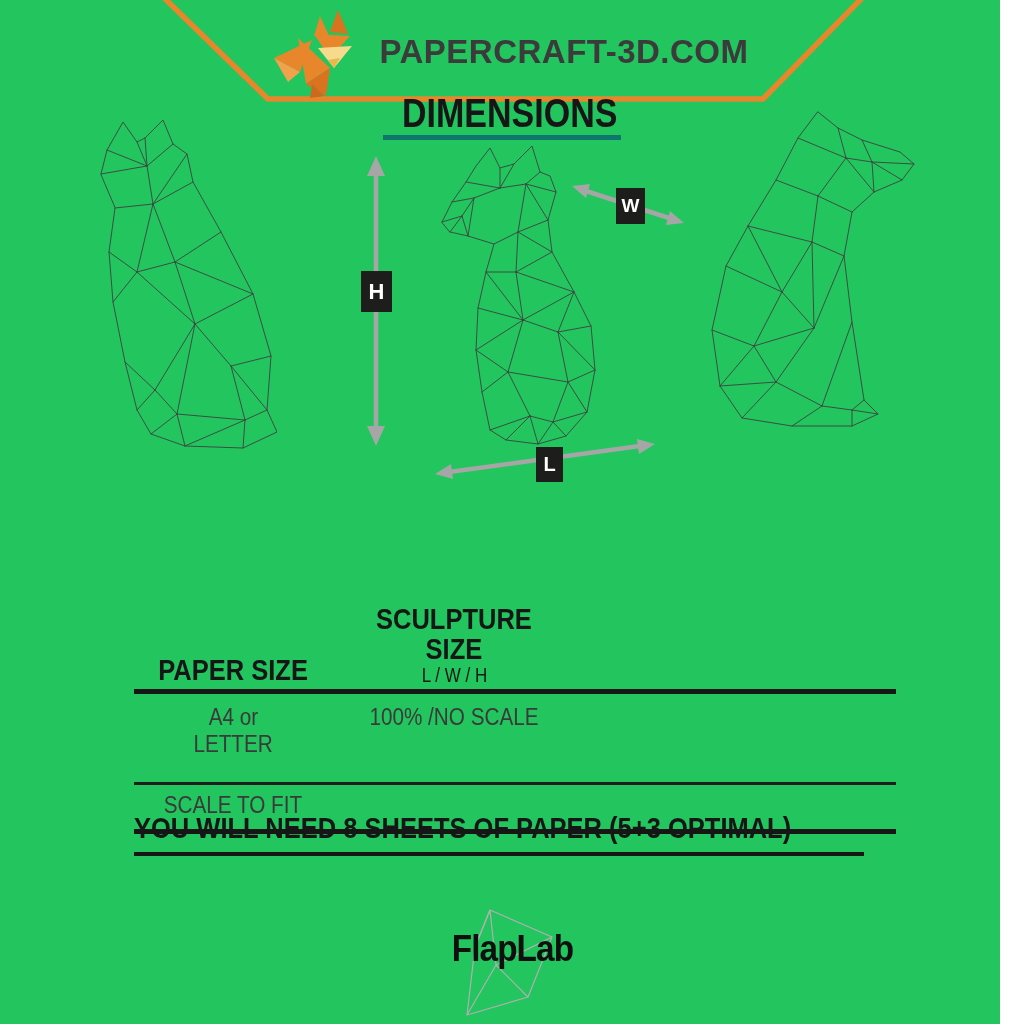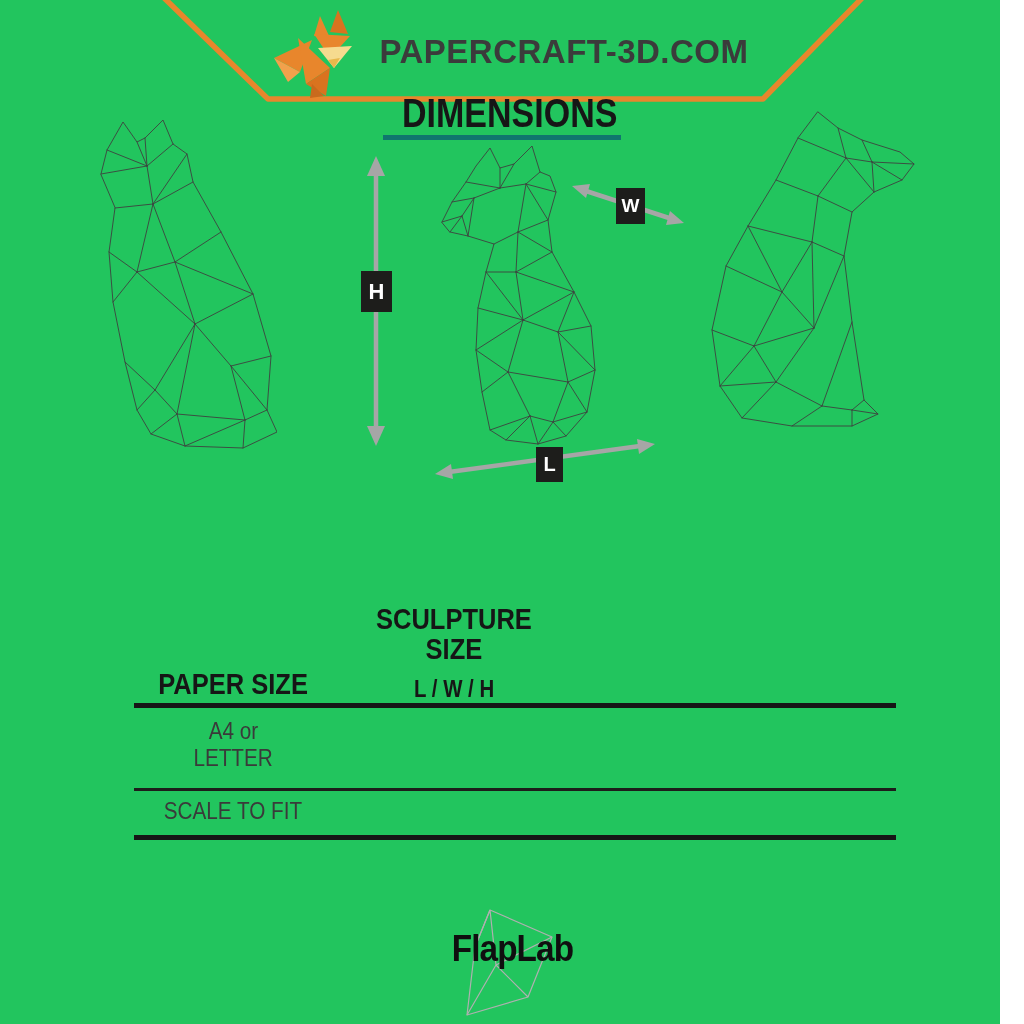--- a/index.html
+++ b/index.html
@@ -22,25 +22,25 @@
              justify-content:center;}
   .dim-h{left:361px;top:271px;width:31px;height:41px;font-size:22px;}
   .dim-w{left:616px;top:188px;width:29px;height:36px;font-size:19px;}
   .dim-l{left:536px;top:447px;width:27px;height:35px;font-size:20px;}
 
   
   .size-table{left:134px;top:604px;width:762px;color:#161616;}
   .t-row{display:grid;grid-template-columns:26% 32% 42%;}
   .t-head{align-items:end;padding-bottom:4px;}
   .t-head .cell{text-align:center;font-size:30px;font-weight:800;line-height:30px;}
-  .sub-head{font-size:24px;font-weight:700;margin-top:15px;line-height:20px;}
+  .sub-head{font-size:20px;font-weight:400;margin-top:1px;line-height:20px;}
   .rule-thick{border-top:5px solid #161616;}
   .rule-mid{border-top:3px solid #1d1d1b;}
   .t-body .cell{text-align:center;font-size:23px;font-weight:400;color:#3a3a3a;line-height:27px;}
-  .row-1{padding:10px 0 16px 0;}
+  .row-1{padding:10px 0 24px 0;}
   .row-2{padding:7px 0 10px 0;}
 
   
   .note{left:134px;top:811px;width:730px;font-size:30px;font-weight:800;color:#161616;
         border-bottom:4px solid #161616;padding-bottom:7px;white-space:nowrap;}
 
   
   .brand{left:412px;top:928px;width:200px;text-align:center;font-size:37px;font-weight:800;
          color:#0f0f0f;letter-spacing:-1px;text-decoration:underline;}
 
@@ -124,33 +124,39 @@
       </div>
     </div>
 
     <div class="rule-thick"></div>
 
     <div class="t-row t-body row-1">
       <div class="cell">
         <span class="cond-soft">A4 or</span><br>
         <span class="cond-soft">LETTER</span>
       </div>
+      <div class="cell">
+        <span class="cond-soft">100% /NO SCALE</span>
+      </div>
     </div>
 
     <div class="rule-mid"></div>
 
     <div class="t-row t-body row-2">
       <div class="cell">
         <span class="cond-soft">SCALE TO FIT</span>
       </div>
     </div>
 
     <div class="rule-thick"></div>
   </div>
 
+  <div class="abs note">
+    <span class="cond-left">YOU WILL NEED 8 SHEETS OF PAPER (5+3 OPTIMAL)</span>
+  </div>
 
   <svg class="abs" style="left:440px;top:895px;" width="150" height="128" viewBox="0 0 150 128">
     <path class="crystal" d="M50,15 L112,42 L88,102 L27,120 L35,52 Z"></path>
     <path class="crystal" d="M50,15 L56,70 M56,70 L27,120 M56,70 L88,102 M112,42 L56,70 M50,15 L35,52"></path>
   </svg>
   <div class="abs brand">
     <span class="cond-soft">FlapLab</span>
   </div>
 
 </div>

